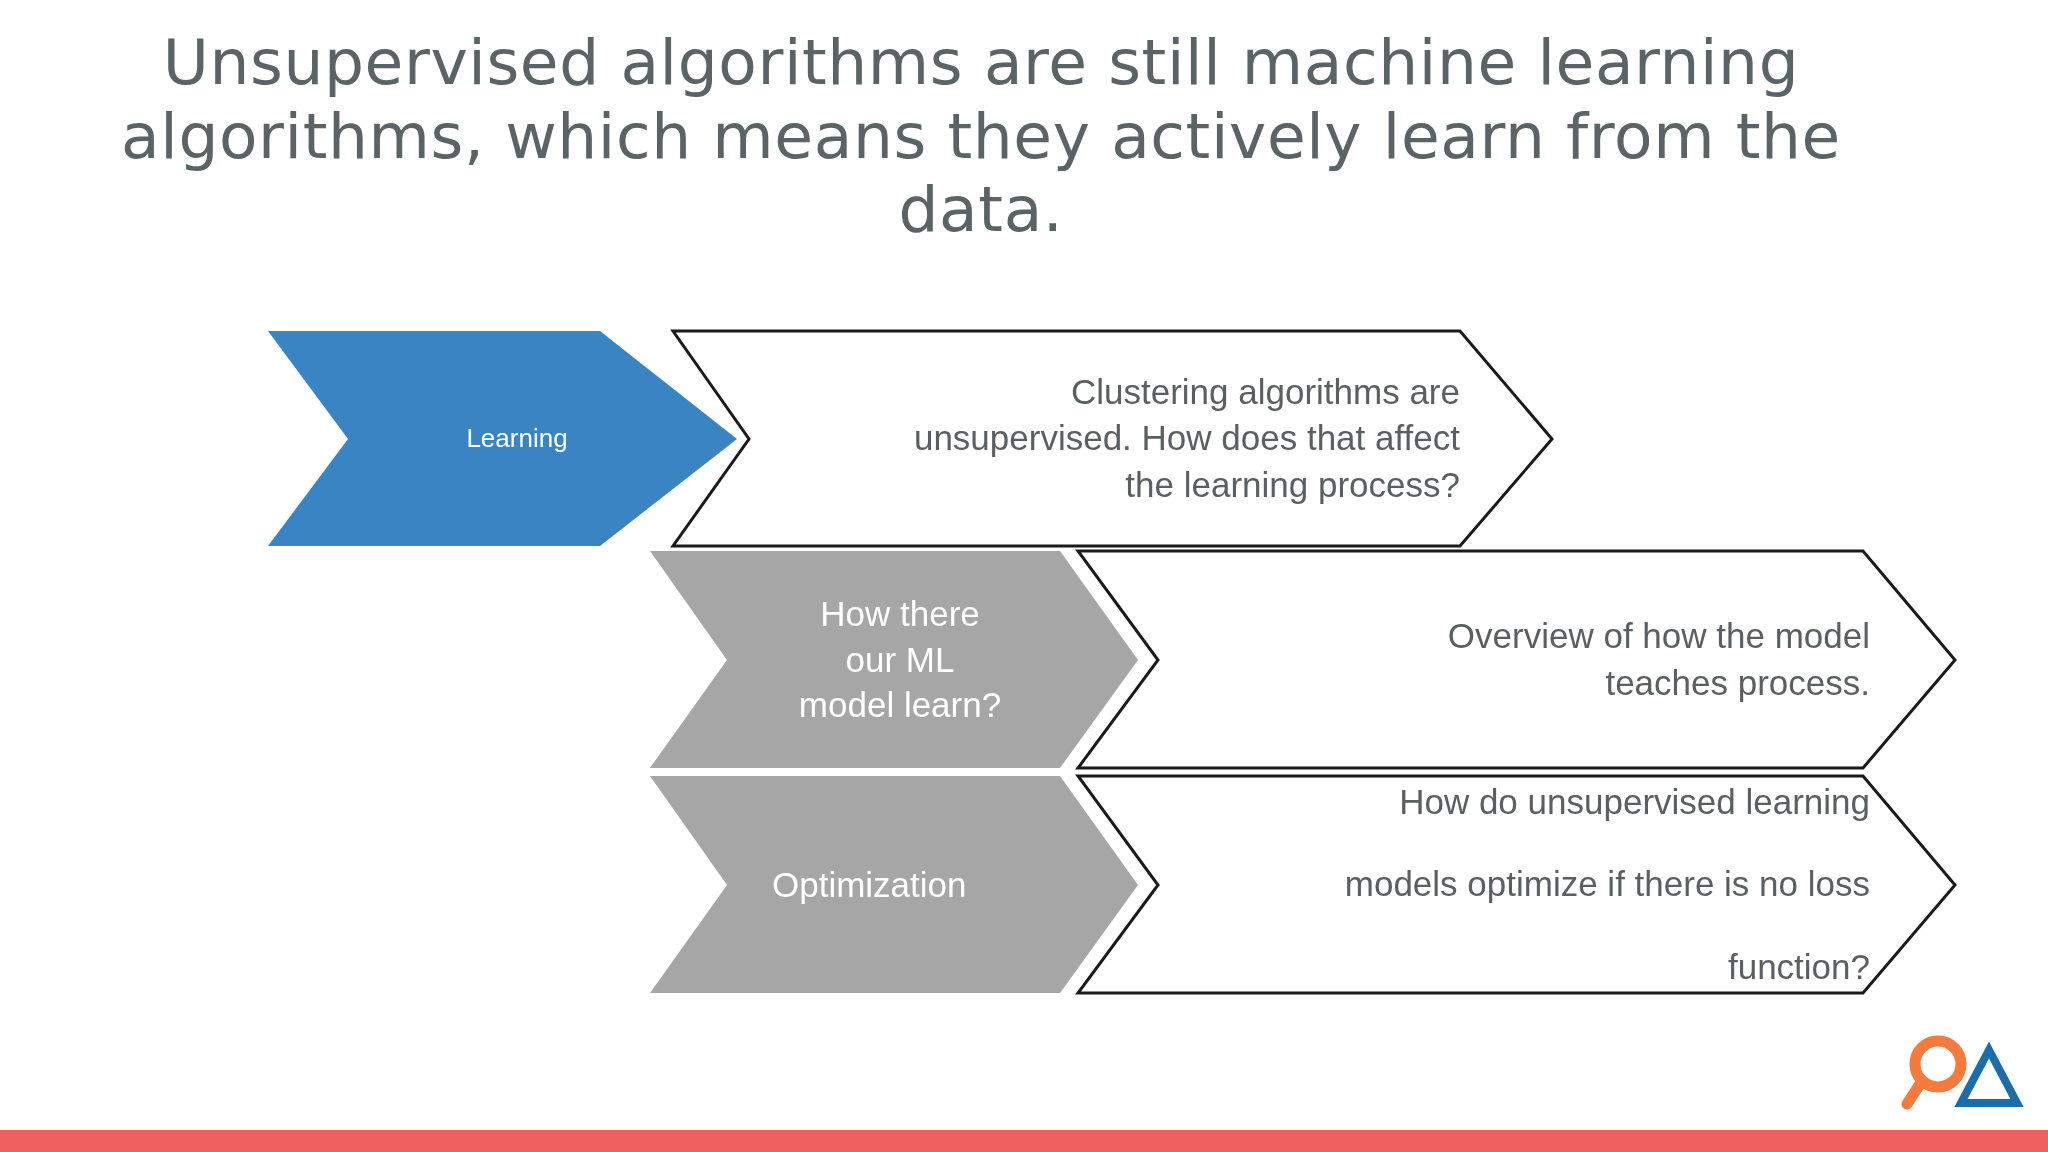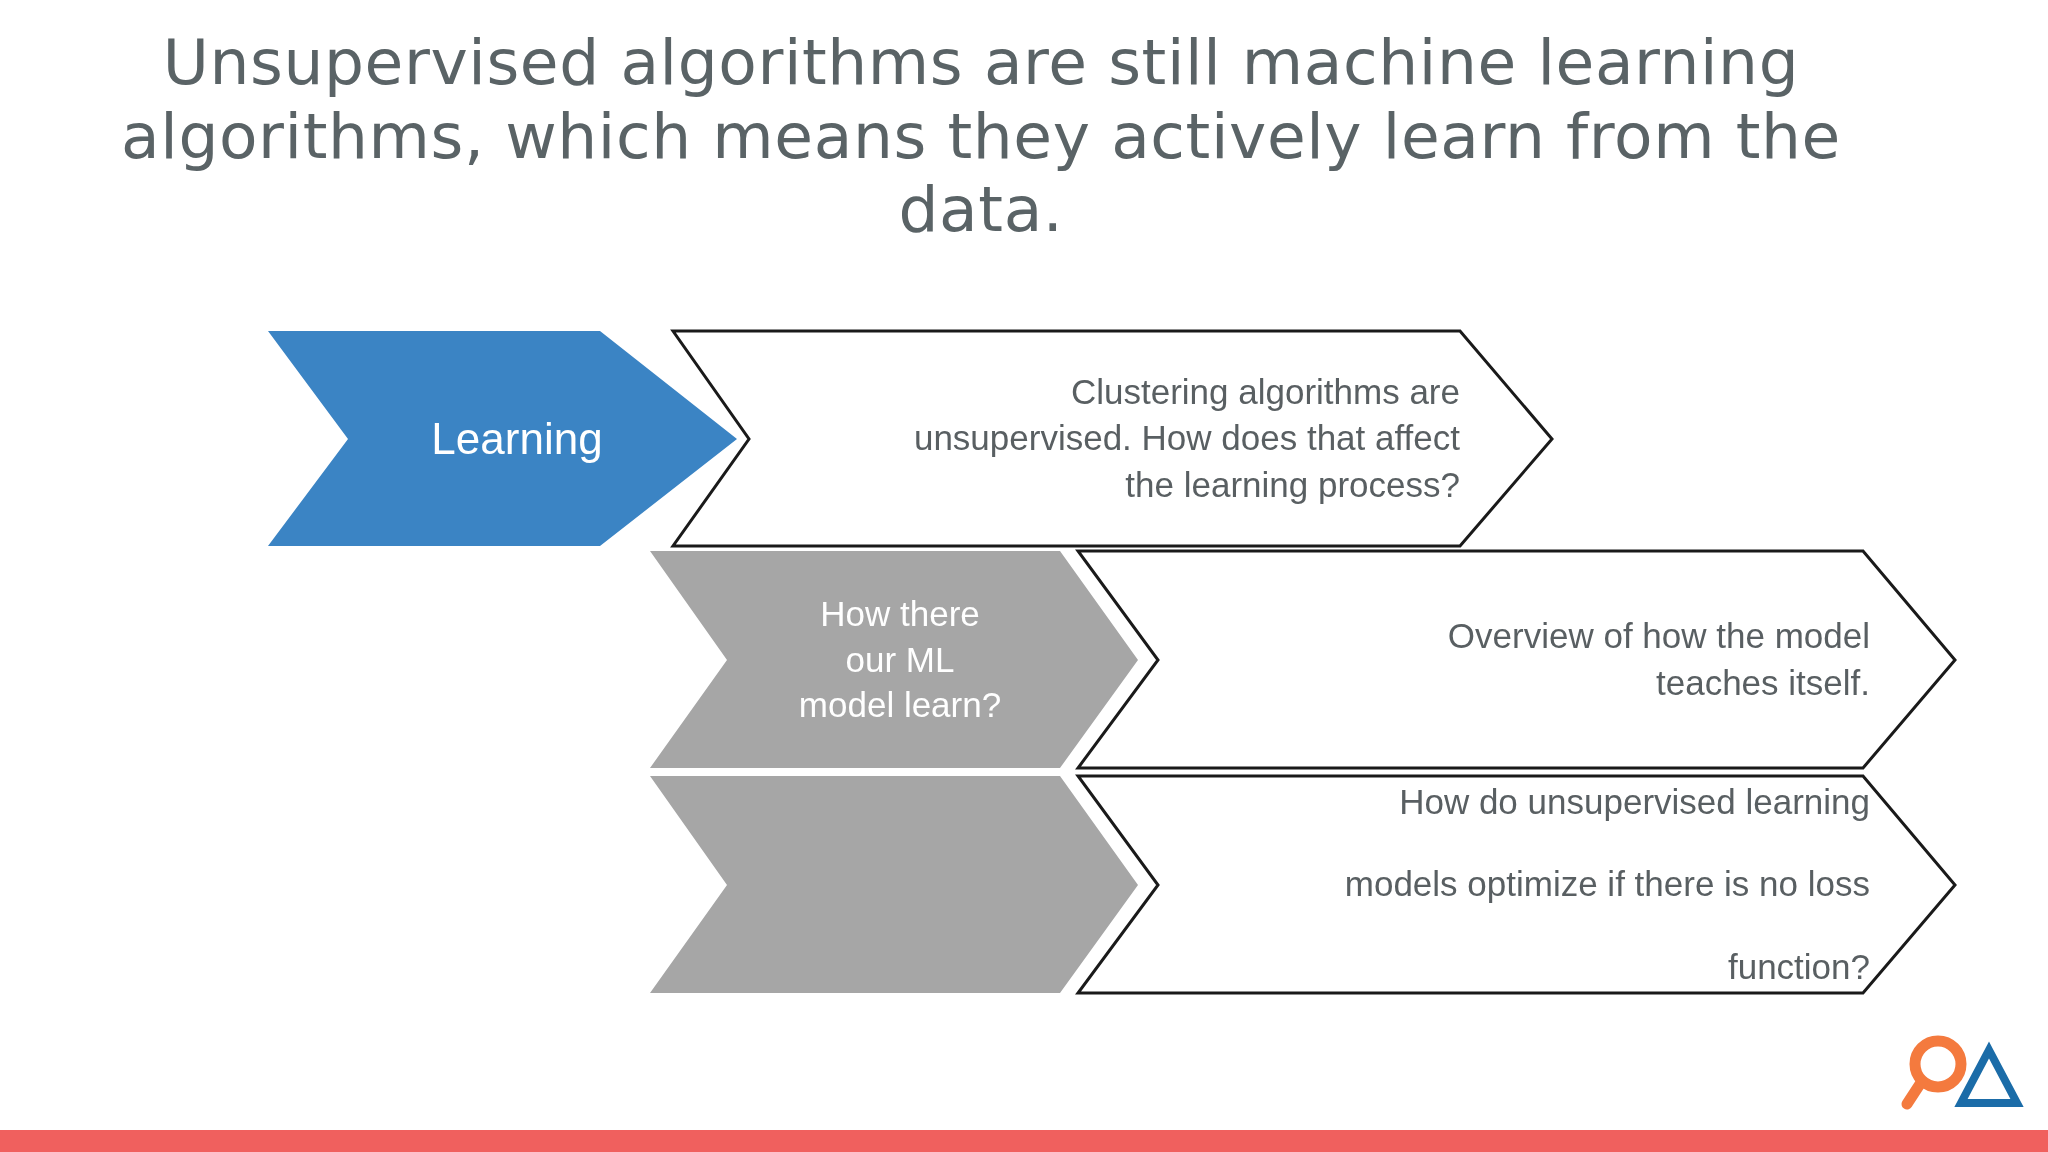--- a/index.html
+++ b/index.html
@@ -49,21 +49,21 @@
     position: absolute;
     display: flex;
     flex-direction: column;
     justify-content: center;
     box-sizing: border-box;
   }
   .chev-label .line { display: block; }
 
   .lbl-blue {
     color: #ffffff;
-    font-size: 44px;
+    font-size: 26px;
     line-height: 1.30;
     text-align: center;
   }
   .lbl-gray {
     color: #ffffff;
     font-size: 35px;
     line-height: 1.30;
   }
   .lbl-gray.center { text-align: center; }
   .lbl-gray.left   { text-align: left; }
@@ -129,24 +129,25 @@
   </div>
 
   <div class="chev-label lbl-gray center" style="left:735px; top:551px; width:330px; height:217px;">
     <span class="line">How there</span>
     <span class="line">our ML</span>
     <span class="line">model learn?</span>
   </div>
 
   <div class="chev-label lbl-white" style="left:1170px; top:551px; width:700px; height:217px;">
     <span class="line">Overview of how the model</span>
-    <span class="line">teaches itself.</span>
+    <span class="line">teaches process.</span>
   </div>
 
   <div class="chev-label lbl-gray left" style="left:772px; top:776px; width:330px; height:217px;">
+    <span class="line">Optimization</span>
   </div>
 
   <div class="chev-label lbl-white" style="left:1170px; top:776px; width:700px; height:217px;gap:36px;">
     <span class="line">How do unsupervised learning</span>
     <span class="line">models optimize if there is no loss</span>
     <span class="line">function?</span>
   </div>
 
   <div id="logo">
     <svg width="140" height="84" viewBox="0 0 140 84" xmlns="http://www.w3.org/2000/svg">

